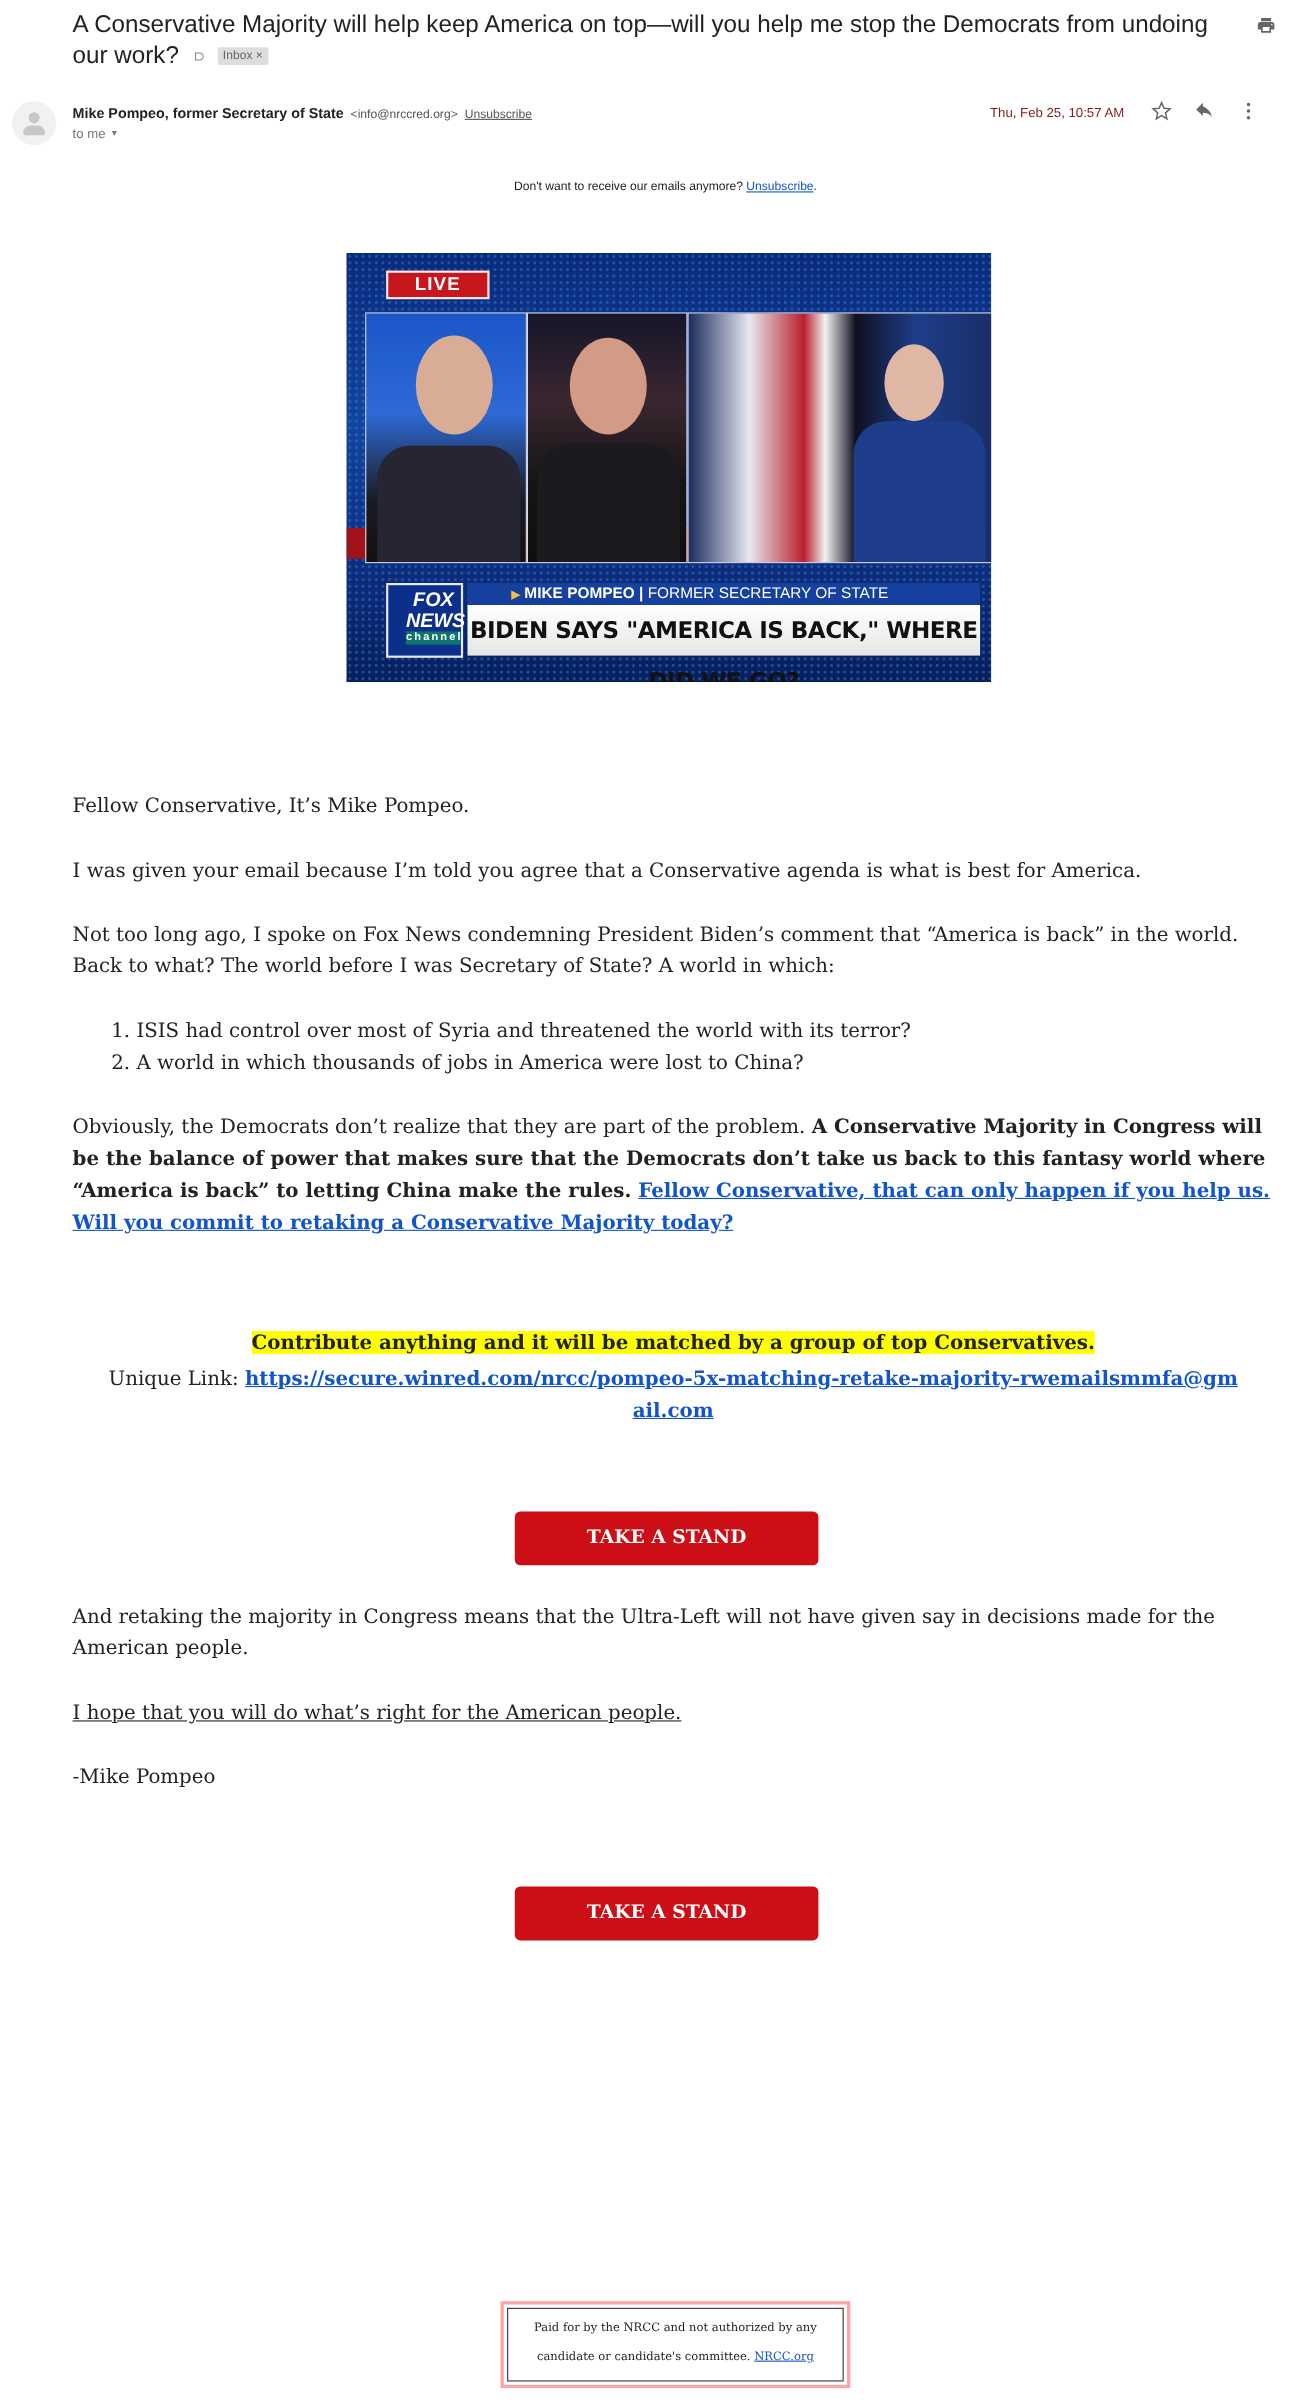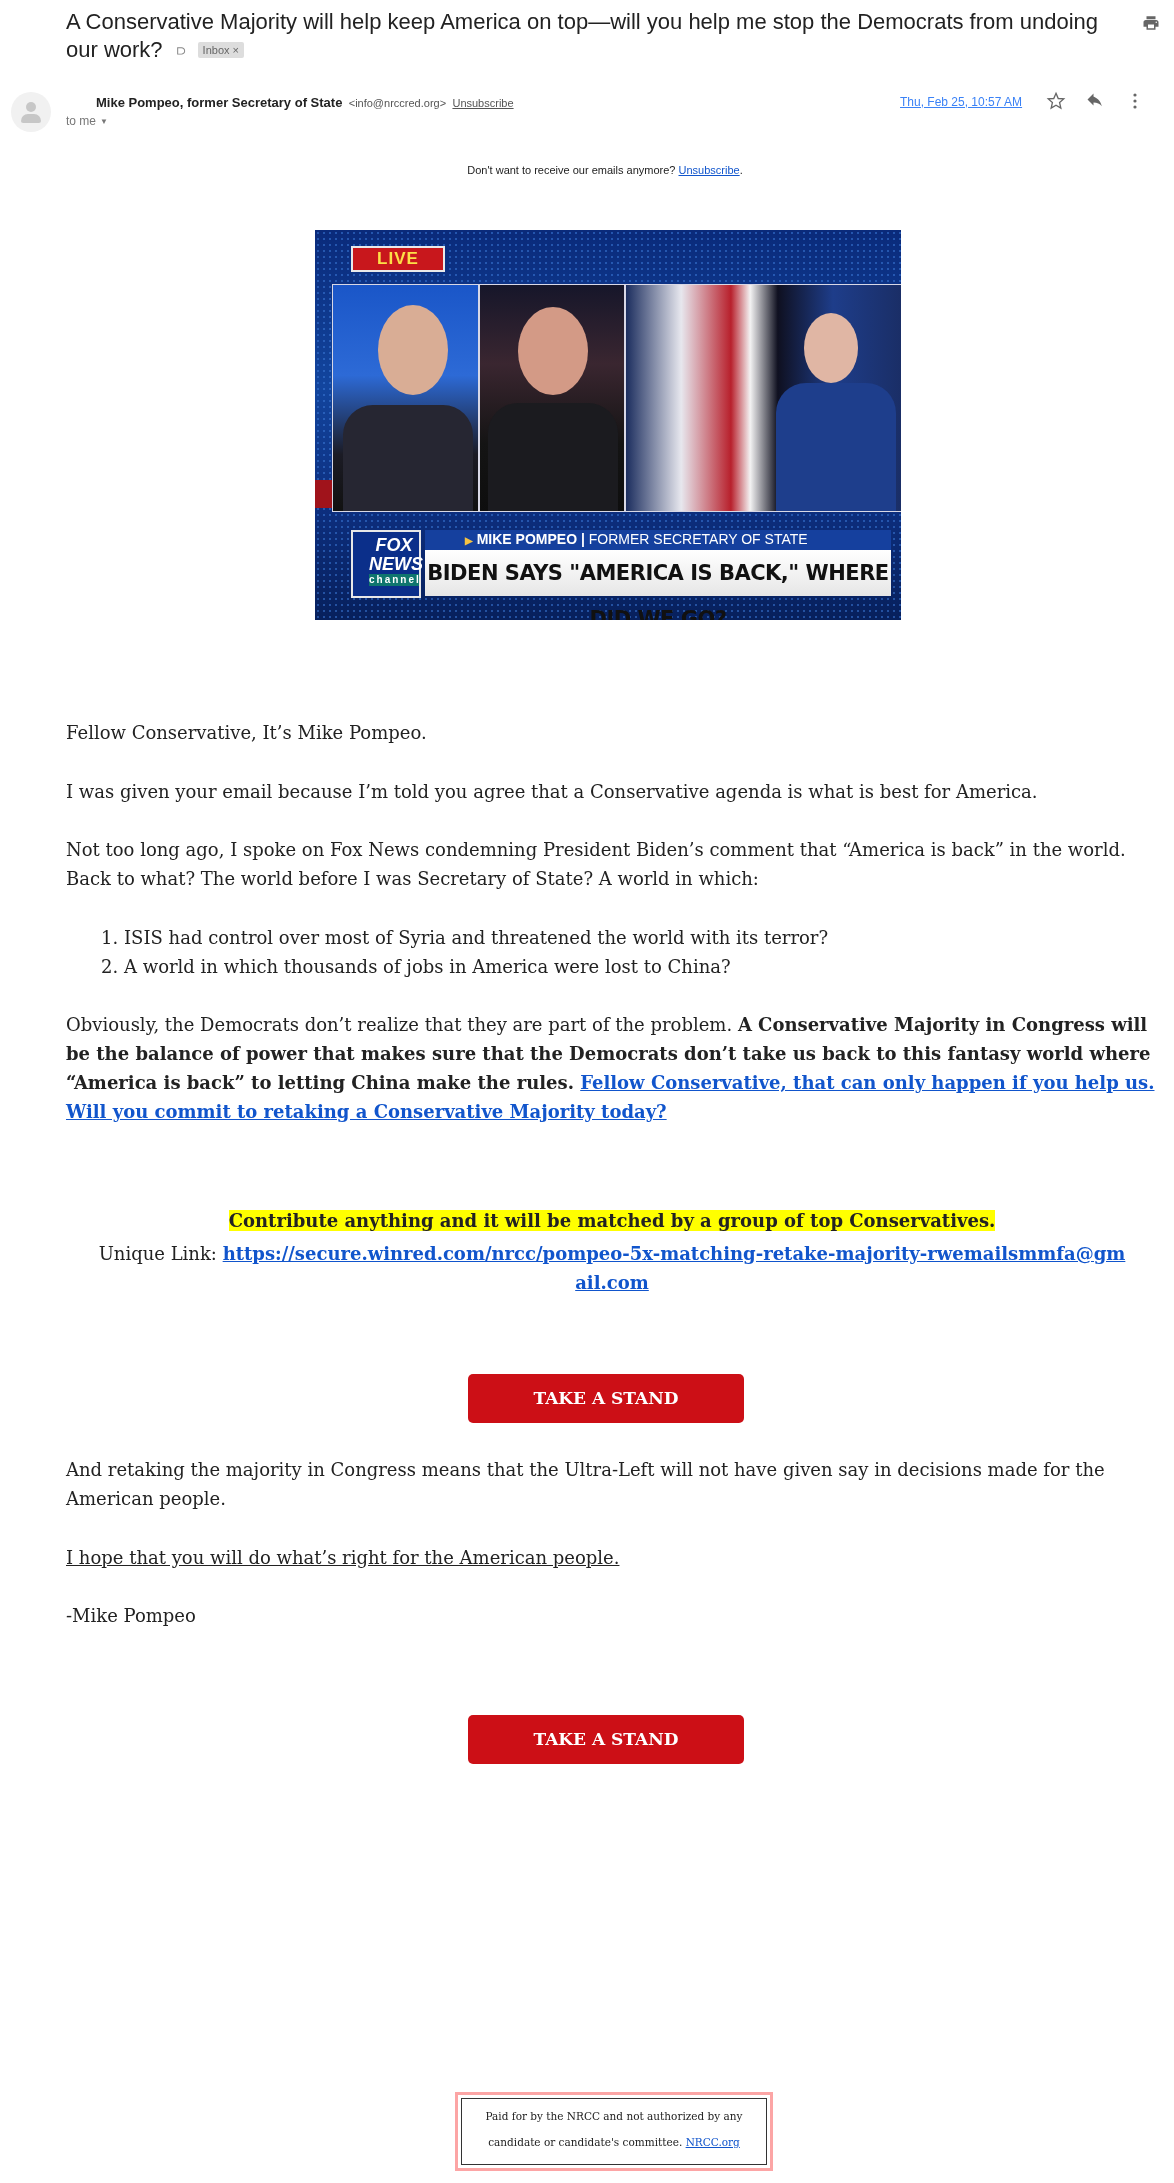--- a/index.html
+++ b/index.html
@@ -9,37 +9,37 @@
   .subject .imp { display: inline-block; margin: 0 6px 0 8px; color: #888; font-size: 15px; vertical-align: 2px; }
   .label-chip { display: inline-block; background: #ddd; color: #666; font-size: 11px; line-height: 16px; padding: 0 5px; border-radius: 2px; vertical-align: 3px; }
   .label-chip .x { margin-left: 3px; }
   .print-icon { position: absolute; right: 14px; top: 14px; width: 18px; height: 18px; }
 
   .avatar { position: absolute; left: 11px; top: 92px; width: 40px; height: 40px; border-radius: 50%; background: #f1f1f1; overflow: hidden; }
   .avatar .head { position: absolute; left: 15px; top: 10px; width: 10px; height: 10px; border-radius: 50%; background: #c7c7c7; }
   .avatar .body { position: absolute; left: 10px; top: 22px; width: 20px; height: 9px; border-radius: 10px 10px 3px 3px; background: #c7c7c7; }
 
   .sender-line { position: absolute; left: 66px; top: 95px; font-size: 12px; color: #777; white-space: nowrap; }
-  .sender-name { font-weight: bold; color: #222; font-size: 13px; margin-left: 30px; }
+  .sender-name { font-weight: bold; color: #222; font-size: 13px; }
   .sender-email { font-size: 11px; color: #555; margin-left: 3px; }
   .sender-unsub { font-size: 11px; color: #555; text-decoration: underline; margin-left: 3px; }
   .to-line { position: absolute; left: 66px; top: 114px; font-size: 12px; color: #777; }
   .to-line .caret { font-size: 8px; margin-left: 4px; vertical-align: 1px; }
 
-  .date { position: absolute; left: 900px; top: 95px; font-size: 12px; color: #3b82f6; text-decoration: underline; }
+  .date { position: absolute; left: 900px; top: 95px; font-size: 12px; color: #7f1d1d; }
   .star-icon { position: absolute; left: 1046px; top: 91px; width: 20px; height: 20px; }
   .reply-icon { position: absolute; left: 1086px; top: 93px; width: 18px; height: 16px; }
   .more-icon { position: absolute; left: 1128px; top: 92px; width: 14px; height: 18px; }
 
   .unsub-banner { position: absolute; left: 0; top: 164px; width: 1210px; text-align: center; font-size: 11px; color: #222; }
   .unsub-banner a { color: #1155cc; text-decoration: underline; }
 
   .hero { position: absolute; left: 315px; top: 230px; width: 586px; height: 390px; background: linear-gradient(180deg,#0a2a7a 0%,#12459e 40%,#0d2f80 70%,#07205c 100%); overflow: hidden; }
   .hero .dots { position: absolute; inset: 0; background-image: radial-gradient(#3a78d6 1px, transparent 1.5px); background-size: 6px 6px; opacity: 0.55; }
-  .hero .live { position: absolute; left: 36px; top: 16px; width: 90px; height: 22px; background: #c8171c; border: 2px solid #e9e9e9; color: #fde047; font-weight: bold; font-size: 17px; line-height: 22px; text-align: center; letter-spacing: 1px; }
+  .hero .live { position: absolute; left: 36px; top: 16px; width: 90px; height: 22px; background: #c8171c; border: 2px solid #e9e9e9; color: #ffffff; font-weight: bold; font-size: 17px; line-height: 22px; text-align: center; letter-spacing: 1px; }
   .hero .redband { position: absolute; left: 0; top: 250px; width: 586px; height: 28px; background: #a0131b; }
   .hero .panel { position: absolute; top: 54px; height: 226px; border: 1px solid #d8d8e6; }
   .hero .p1 { left: 17px; width: 145px; background: linear-gradient(180deg,#1a56c8 0%,#2d6ad6 40%,#1b1b25 75%,#111 100%); }
   .hero .p2 { left: 164px; width: 144px; background: linear-gradient(180deg,#16162a 0%,#3a2630 35%,#141414 70%,#0e0e0e 100%); }
   .hero .p3 { left: 310px; width: 276px; background: linear-gradient(90deg,#1b2d5e 0%,#e7e7ee 20%,#b8202c 38%,#f3f3f3 45%,#0f1020 55%,#1e3d8a 75%,#1a2e66 100%); }
   .hero .face { position: absolute; border-radius: 50%; background: #d9ad95; }
   .hero .f1 { left: 45px; top: 20px; width: 70px; height: 90px; }
   .hero .f2 { left: 38px; top: 22px; width: 70px; height: 88px; background: #d39a86; }
   .hero .f3 { left: 178px; top: 28px; width: 54px; height: 70px; background: #e0b6a4; }
   .hero .suit { position: absolute; border-radius: 30px 30px 0 0; }

